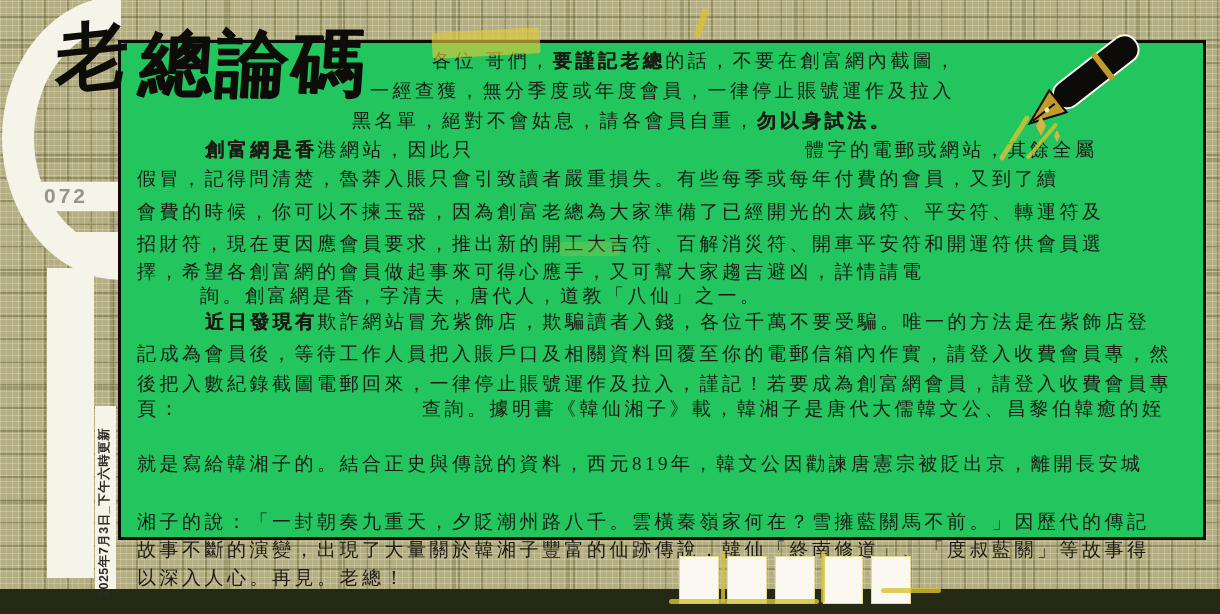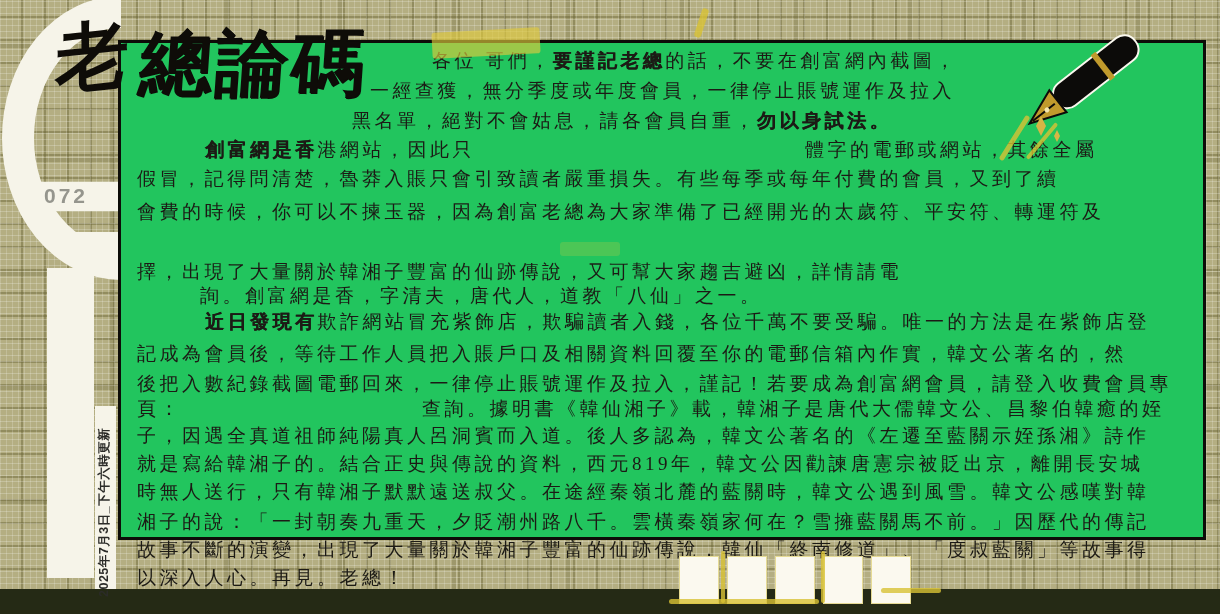--- a/index.html
+++ b/index.html
@@ -74,34 +74,33 @@
   </div>
   <div class="ln" style="top:66px;left:231px">
     <span>黑名單，絕對不會姑息，請各會員自重，</span><span class="b">勿以身試法。</span>
   </div>
 
   <div class="ln" style="top:95px;left:84px">
     <span class="b">創富網是香</span><span>港網站，因此只</span><span class="gap" style="width:330px"></span><span>體字的電郵或網站，其餘全屬</span>
   </div>
   <div class="ln" style="top:124px;left:16px"><span>假冒，記得問清楚，魯莽入賬只會引致讀者嚴重損失。有些每季或每年付費的會員，又到了續</span></div>
   <div class="ln" style="top:157px;left:16px"><span>會費的時候，你可以不揀玉器，因為創富老總為大家準備了已經開光的太歲符、平安符、轉運符及</span></div>
-  <div class="ln" style="top:217px;left:16px"><span>擇，出現了大量關於韓湘子豐富的仙跡傳說，又可幫大家趨吉避凶，詳情請電</span></div>
+  <div class="ln" style="top:189px;left:16px"><span>招財符，現在更因應會員要求，推出新的開工大吉符、百解消災符、開車平安符和開運符供會員選</span></div>
+  <div class="ln" style="top:217px;left:16px"><span>擇，希望各創富網的會員做起事來可得心應手，又可幫大家趨吉避凶，詳情請電</span></div>
   <div class="ln" style="top:241px;left:79px"><span>詢。創富網是香，字清夫，唐代人，道教「八仙」之一。</span></div>
 
   <div class="ln" style="top:267px;left:84px">
     <span class="b">近日發現有</span><span>欺詐網站冒充紫飾店，欺騙讀者入錢，各位千萬不要受騙。唯一的方法是在紫飾店登</span>
   </div>
-  <div class="ln" style="top:299px;left:16px"><span>記成為會員後，等待工作人員把入賬戶口及相關資料回覆至你的電郵信箱內作實，韓文公著名的，然</span></div>
+  <div class="ln" style="top:299px;left:16px"><span>記成為會員後，等待工作人員把入賬戶口及相關資料回覆至你的電郵信箱內作實，請登入收費會員專，然</span></div>
   <div class="ln" style="top:329px;left:16px"><span>後把入數紀錄截圖電郵回來，一律停止賬號運作及拉入，謹記！若要成為創富網會員，請登入收費會員專</span></div>
   <div class="ln" style="top:354px;left:16px">
     <span>頁：</span><span class="gap" style="width:240px"></span><span>查詢。據明書《韓仙湘子》載，韓湘子是唐代大儒韓文公、昌黎伯韓癒的姪</span>
   </div>
-  <div class="ln" style="top:381px;left:16px"><span>子，因遇全真道祖師純陽真人呂洞賓而入道。後人多認為，韓文公著名的《左遷至藍關示姪孫湘》詩作</span></div>
   <div class="ln" style="top:409px;left:16px"><span>就是寫給韓湘子的。結合正史與傳說的資料，西元819年，韓文公因勸諫唐憲宗被貶出京，離開長安城</span></div>
-  <div class="ln" style="top:437px;left:16px"><span>時無人送行，只有韓湘子默默遠送叔父。在途經秦嶺北麓的藍關時，韓文公遇到風雪。韓文公感嘆對韓</span></div>
   <div class="ln" style="top:467px;left:16px"><span>湘子的說：「一封朝奏九重天，夕貶潮州路八千。雲橫秦嶺家何在？雪擁藍關馬不前。」因歷代的傳記</span></div>
   <div class="ln" style="top:495px;left:16px"><span>故事不斷的演變，出現了大量關於韓湘子豐富的仙跡傳說，韓仙「終南修道」、「度叔藍關」等故事得</span></div>
   <div class="ln" style="top:523px;left:16px"><span>以深入人心。再見。老總！</span></div>
 
   <div class="ybox" style="left:558px;top:513px;width:38px;height:46px"></div>
   <div class="ybox" style="left:606px;top:513px;width:38px;height:46px"></div>
   <div class="ybox" style="left:654px;top:513px;width:38px;height:46px"></div>
   <div class="ybox" style="left:702px;top:513px;width:38px;height:46px"></div>
   <div class="ybox" style="left:750px;top:513px;width:38px;height:46px"></div>
   <div class="hl thin" style="left:548px;top:556px;width:150px;height:5px"></div>

